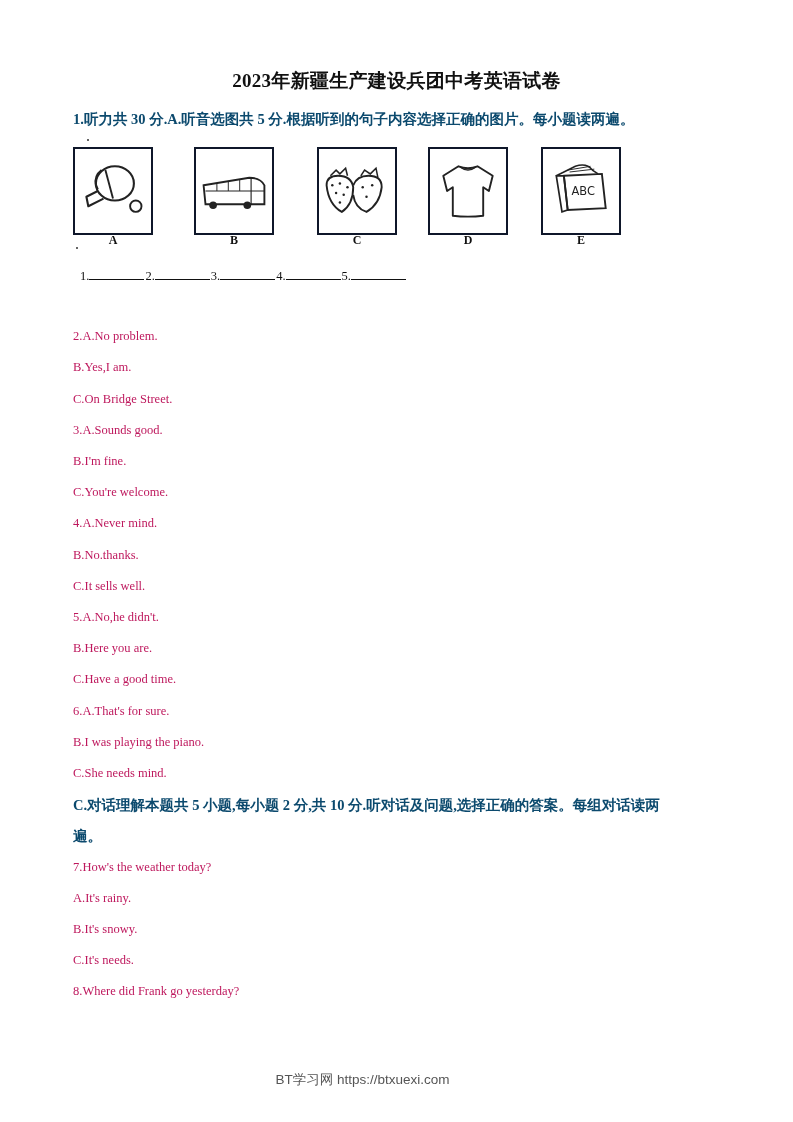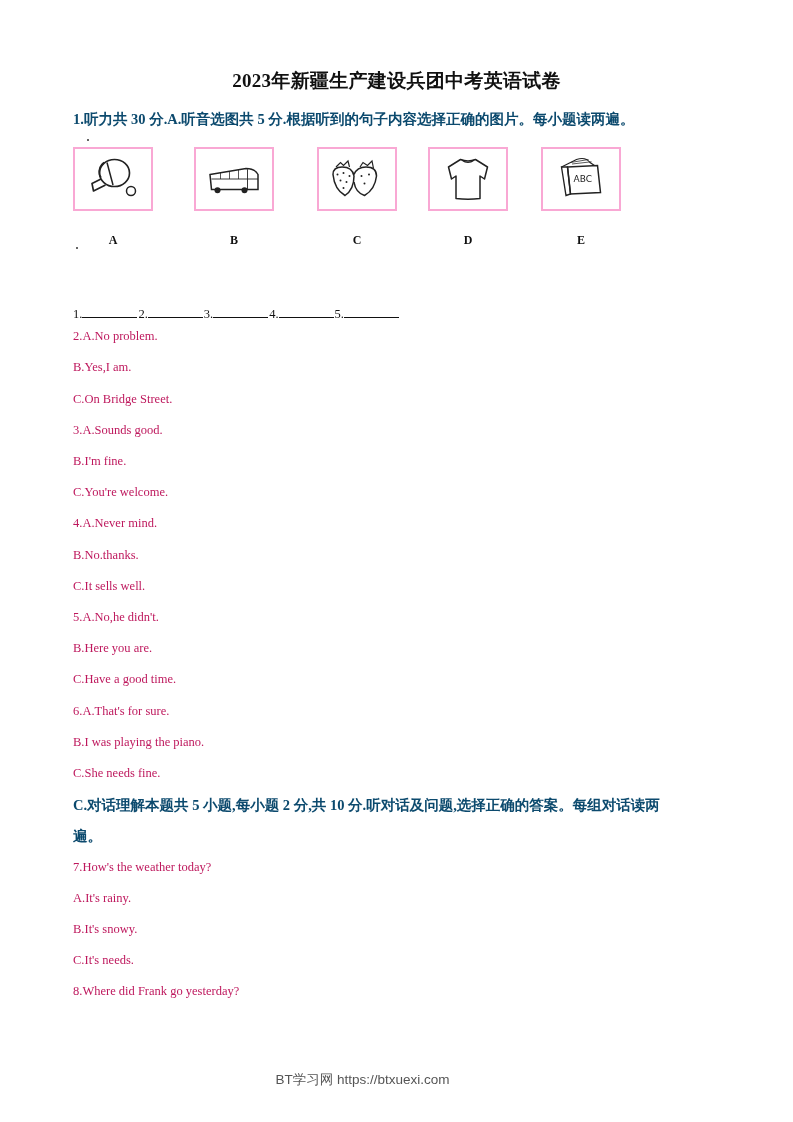--- a/index.html
+++ b/index.html
@@ -11,29 +11,29 @@
     }
     .heading {
       position: absolute; left: 73px; font-family: "Liberation Serif", "DejaVu Serif", serif;
       font-weight: bold; font-size: 14.5px; color: #0c4a6e; white-space: nowrap;
     }
     .line {
       position: absolute; left: 73px; font-family: "Liberation Serif", "DejaVu Serif", serif;
       font-size: 12.5px; color: #be185d; white-space: nowrap;
     }
     .pic {
-      position: absolute; top: 147px; width: 80px; height: 64px; border: 2px solid #f9a8d4; box-sizing: border-box; background: #fff;
+      position: absolute; top: 147px; width: 80px; height: 88px; border: 2px solid #0f172a; box-sizing: border-box; background: #fff;
     }
     .pic svg { position: absolute; left: 0; top: 0; width: 100%; height: 100%; }
     .pic-label {
       position: absolute; top: 233px; width: 80px; text-align: center;
       font-family: "Liberation Serif", "DejaVu Serif", serif; font-weight: bold; font-size: 12px;
     }
     .dot { position: absolute; width: 2px; height: 2px; background: #333; border-radius: 1px; }
-    .blanks { position: absolute; left: 73px; top: 267px; font-family: "Liberation Serif", "DejaVu Serif", serif; font-size: 12.5px; white-space: nowrap; margin-top: 38px; }
+    .blanks { position: absolute; left: 80px; top: 267px; font-family: "Liberation Serif", "DejaVu Serif", serif; font-size: 12.5px; white-space: nowrap; }
     .blank { display: inline-block; width: 55px; border-bottom: 1.2px solid #111; height: 12px; vertical-align: baseline; margin-right: 1px; }
     .footer {
       position: absolute; left: 0; width: 635px; top: 1071px; text-align: center;
       font-family: Liberation Sans, sans-serif; font-size: 13.5px; color: #555; padding-left: 45px;
     }
   </style>
 </head>
 <body>
 
 <div class="page">
@@ -124,21 +124,21 @@
   <div class="line" style="top:454px;">B.I'm fine.</div>
   <div class="line" style="top:485px;">C.You're welcome.</div>
   <div class="line" style="top:516px;">4.A.Never mind.</div>
   <div class="line" style="top:548px;">B.No.thanks.</div>
   <div class="line" style="top:579px;">C.It sells well.</div>
   <div class="line" style="top:610px;">5.A.No,he didn't.</div>
   <div class="line" style="top:641px;">B.Here you are.</div>
   <div class="line" style="top:672px;">C.Have a good time.</div>
   <div class="line" style="top:704px;">6.A.That's for sure.</div>
   <div class="line" style="top:735px;">B.I was playing the piano.</div>
-  <div class="line" style="top:766px;">C.She needs fine.</div>
+  <div class="line" style="top:766px;">C.She needs mind.</div>
 
   <div class="heading" style="top:796px;">C.对话理解本题共 5 小题,每小题 2 分,共 10 分.听对话及问题,选择正确的答案。每组对话读两</div>
   <div class="heading" style="top:827px;">遍。</div>
 
   <div class="line" style="top:860px;">7.How's the weather today?</div>
   <div class="line" style="top:891px;">A.It's rainy.</div>
   <div class="line" style="top:922px;">B.It's snowy.</div>
   <div class="line" style="top:953px;">C.It's needs.</div>
   <div class="line" style="top:984px;">8.Where did Frank go yesterday?</div>
 

